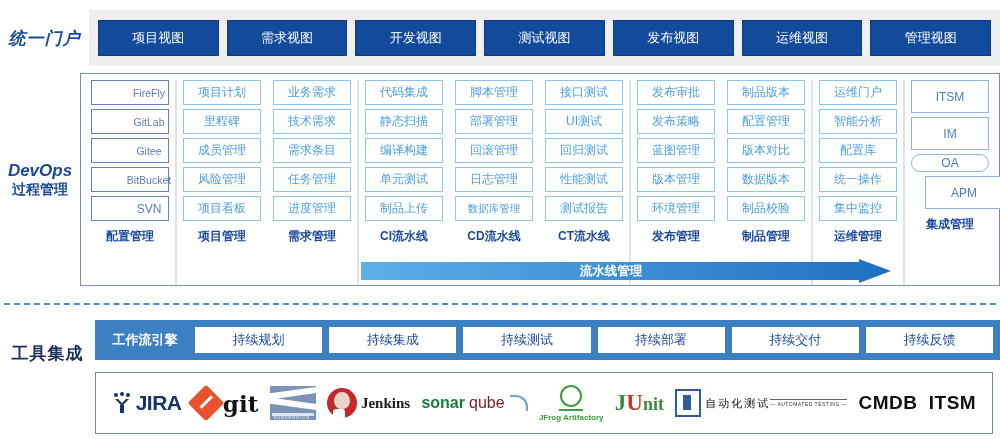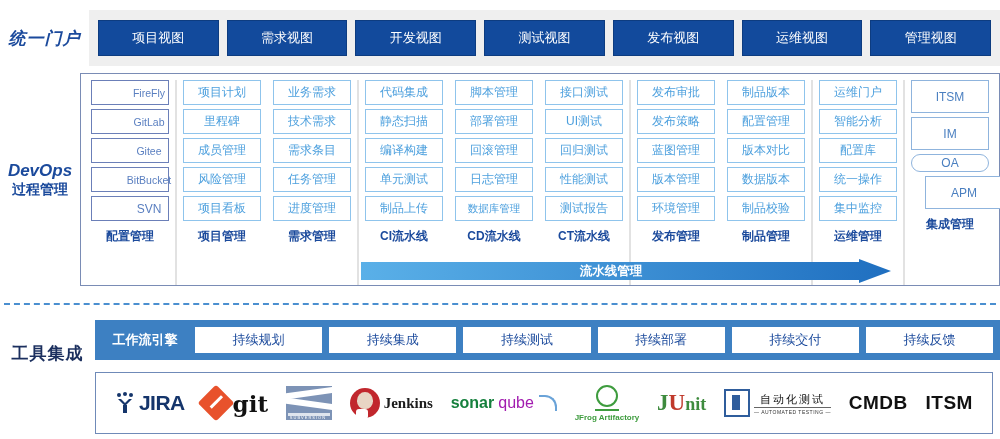--- a/index.html
+++ b/index.html
@@ -153,21 +153,21 @@
     content:"";position:absolute;left:7px;top:4px;width:16px;height:17px;
     border-radius:50% 50% 45% 45%;background:#e8d5c4;
   }
   .jk-head::after{
     content:"";position:absolute;left:6px;bottom:-1px;width:12px;height:10px;
     border-radius:3px;background:#ffffff;
   }
   .jenkins-txt{font-family:"Liberation Serif",serif;font-weight:bold;font-size:15px;color:#1c1c1c;}
   
   .sonar-b{font-weight:bold;font-size:16px;color:#15803d;}
-  .sonar-n{font-size:16px;color:#a21caf;}
+  .sonar-n{font-size:16px;color:#7f1d1d;}
   .sonar-wave{
     width:16px;height:14px;border-right:2px solid #6aa3d8;border-top:2px solid #6aa3d8;
     border-radius:0 12px 0 0;display:inline-block;margin-left:1px;
   }
   
   .jfrog{display:flex;flex-direction:column;align-items:center;}
   .jfrog-o{width:18px;height:18px;border:2px solid #3e9c3e;border-radius:50%;}
   .jfrog-line{width:24px;height:2px;background:#3e9c3e;margin:2px 0;}
   .jfrog-t{font-size:8px;font-weight:bold;color:#3e9c3e;}
   
@@ -366,21 +366,21 @@
         <span class="jfrog-o"></span>
         <span class="jfrog-line"></span>
         <span class="jfrog-t">JFrog Artifactory</span>
       </span>
     </div>
     <div class="logo">
       <span class="junit"><span class="j">J</span><span class="u">U</span><span class="nit">nit</span></span>
     </div>
     <div class="logo">
       <span class="auto-box"></span>
-      <span style="display:flex;flex-direction:column;align-items:center;">
+      <span style="display:flex;align-items:center;">
         <span class="auto-t1">自动化测试</span>
         <span class="auto-t2">— AUTOMATED TESTING —</span>
       </span>
     </div>
     <div class="logo">
       <span class="plaintxt">CMDB</span>
     </div>
     <div class="logo">
       <span class="plaintxt">ITSM</span>
     </div>

